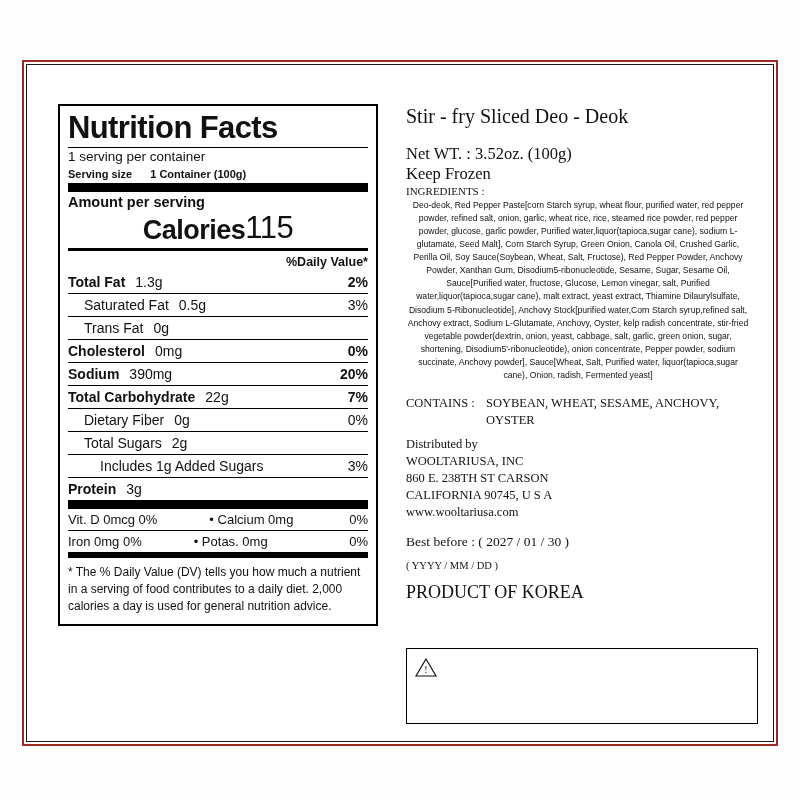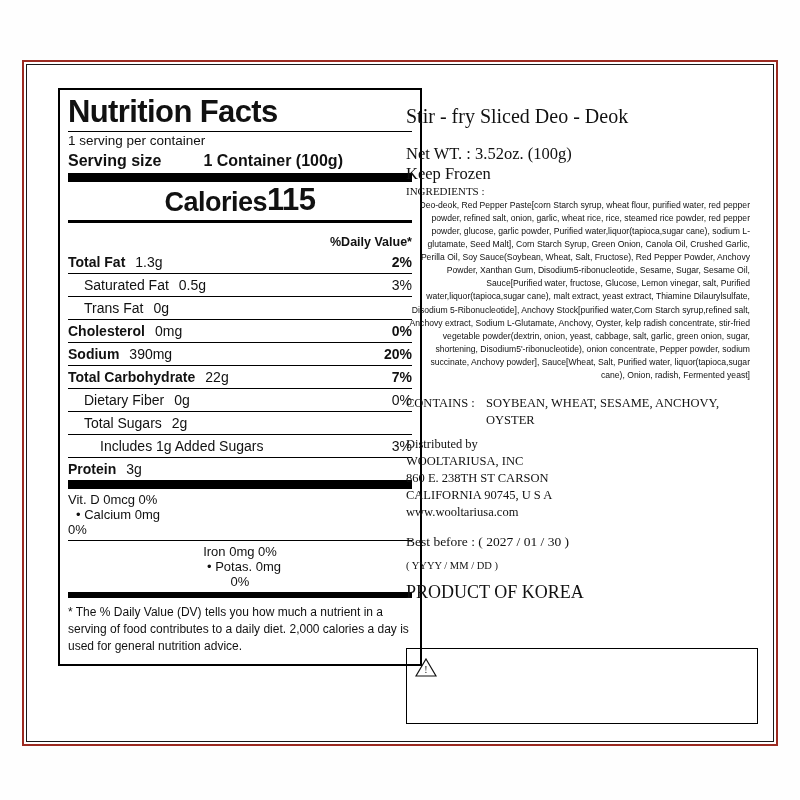--- a/index.html
+++ b/index.html
@@ -33,22 +33,22 @@
     position: absolute;
     left: 26px; top: 64px;
     width: 748px; height: 678px;
     border: 1px solid #1a1a1a;
     box-sizing: border-box;
   }
 
   
   .nf-panel {
     position: absolute;
-    left: 58px; top: 88px;
-    width: 364px;
+    left: 58px; top: 104px;
+    width: 320px;
     background: #ffffff;
     border: 2.5px solid #000;
     box-sizing: border-box;
     padding: 4px 8px 8px 8px;
     font-family: "Liberation Sans", sans-serif;
   }
   .nf-title {
     font-size: 31px;
     font-weight: bold;
     letter-spacing: -0.6px;
@@ -56,25 +56,24 @@
     margin: 2px 0 2px 0;
   }
   .nf-rule-thin { border-bottom: 1px solid #000; }
   .nf-rule-med { border-bottom: 3px solid #000; }
   .nf-rule-thick { border-bottom: 9px solid #000; }
   .nf-servings {
     font-size: 13.5px;
     padding: 1px 0 2px 0;
   }
   .nf-serving-size {
-    font-size: 16px;
+    font-size: 11px;
     font-weight: bold;
     display: flex;
     padding: 2px 0 3px 0;
-    gap: 24px;
   }
   .nf-serving-size .lbl { }
   .nf-serving-size .val { margin-left: 18px; }
 
   .nf-amount {
     font-size: 14.5px;
     font-weight: bold;
     padding: 2px 0 0 0;
   }
   .nf-cal-row {
@@ -83,29 +82,28 @@
     justify-content: center;
     padding: 0 0 2px 0;
   }
   .nf-cal-label {
     font-size: 27px;
     font-weight: bold;
     letter-spacing: -0.5px;
   }
   .nf-cal-value {
     font-size: 31px;
-    font-weight: bold;
+    font-weight: normal;
     letter-spacing: -0.5px;
   }
   .nf-dv-head {
     font-size: 12.5px;
     font-weight: bold;
     text-align: right;
     padding: 4px 0 2px 0;
-    margin-top: 8px;
   }
   .nf-row {
     display: flex;
     font-size: 14px;
     padding: 3px 0 3px 0;
     border-bottom: 1px solid #000;
     align-items: baseline;
   }
   .nf-row .nm { flex: 0 0 auto; }
   .nf-row .amt { margin-left: 10px; flex: 1 1 auto; }
@@ -115,24 +113,23 @@
   .nf-row.indent1 .nm { padding-left: 16px; }
   .nf-row.indent2 .nm { padding-left: 32px; }
   .nf-row.thickline { border-bottom: 9px solid #000; }
 
   .nf-vits {
     font-size: 13px;
     padding: 3px 0 3px 0;
     border-bottom: 1px solid #000;
     display: flex;
     align-items: baseline;
-    flex-direction: column;
   }
   .nf-vits .c1 { flex: 0 0 auto; }
-  .nf-vits .c2 { flex: 1 1 auto; padding-left: 8px; }
+  .nf-vits .c2 { flex: 1 1 auto; padding-left: 8px; margin-left: 44px; }
   .nf-vits .c3 { flex: 0 0 auto; text-align: right; }
   .nf-vits.thickline { border-bottom: 6px solid #000; align-items: center; }
 
   .nf-footnote {
     font-size: 12px;
     line-height: 1.45;
     padding-top: 6px;
   }
 
   
@@ -158,21 +155,21 @@
     margin-bottom: 1px;
   }
   .ingr-head {
     font-family: "Liberation Serif", serif;
     font-size: 11px;
     margin-bottom: 2px;
   }
   .ingr-body {
     font-size: 8.6px;
     line-height: 1.52;
-    text-align: right;
+    text-align: center;
     width: 344px;
   }
   .contains {
     display: flex;
     font-family: "Liberation Serif", serif;
     font-size: 12.5px;
     margin-top: 13px;
     line-height: 1.35;
   }
   .contains .ch { flex: 0 0 80px; }
@@ -237,20 +234,21 @@
     <div class="nf-rule-thin"></div>
 
     <div class="nf-servings">1 serving per container</div>
 
     <div class="nf-serving-size">
       <span class="lbl">Serving size</span>
       <span class="val">1 Container (100g)</span>
     </div>
     <div class="nf-rule-thick"></div>
 
+    <div class="nf-amount">Amount per serving</div>
 
     <div class="nf-cal-row">
       <span class="nf-cal-label">Calories</span>
       <span class="nf-cal-value">115</span>
     </div>
     <div class="nf-rule-med"></div>
 
     <div class="nf-dv-head">%Daily Value*</div>
 
     <div class="nf-row bold">

